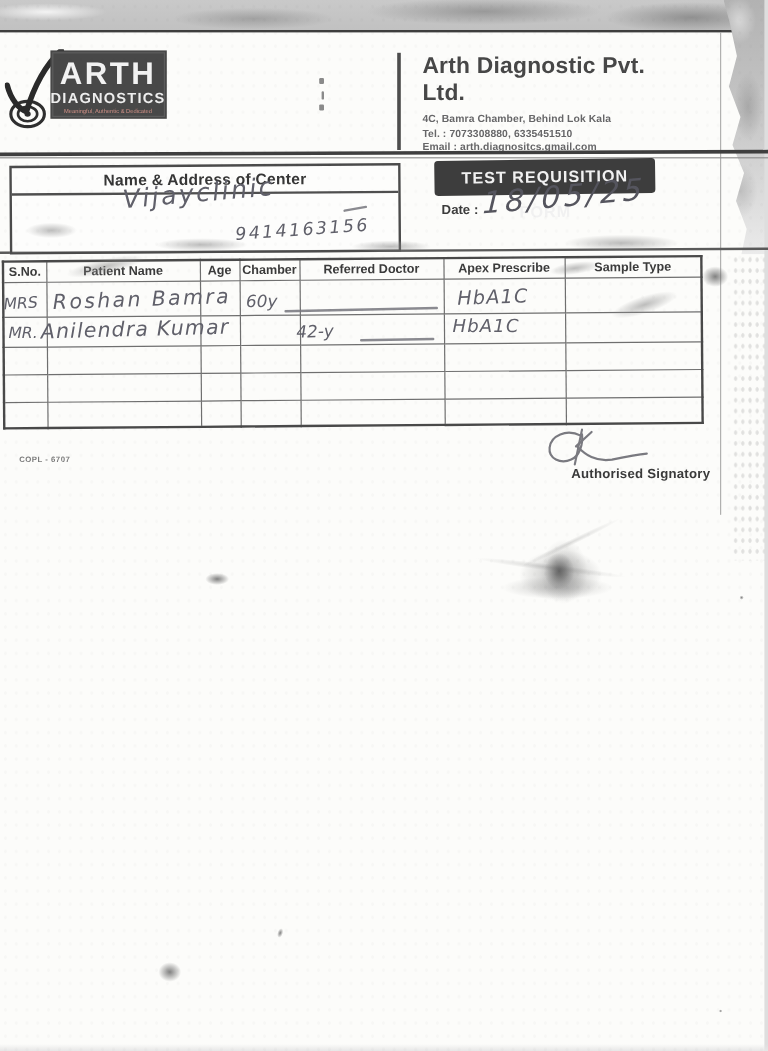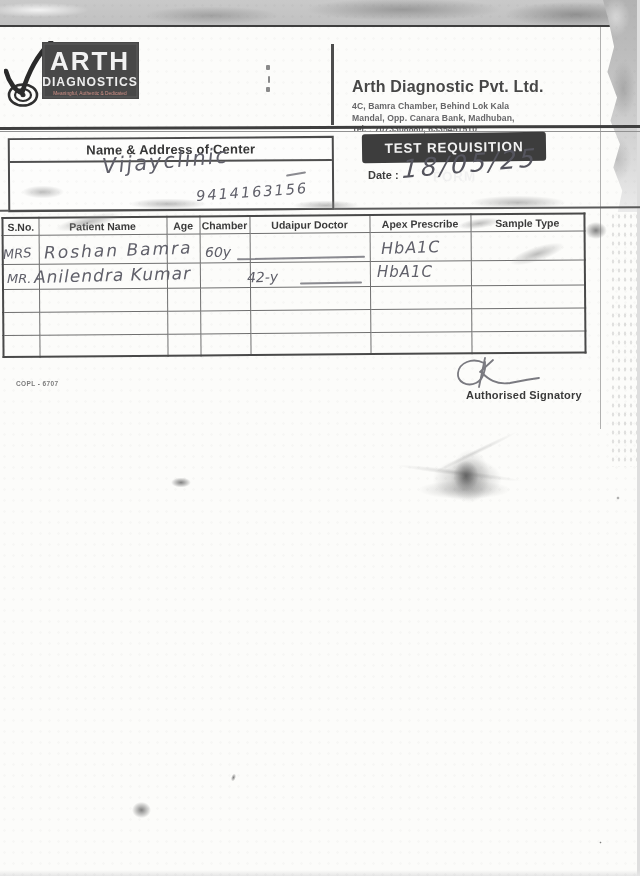--- a/index.html
+++ b/index.html
@@ -60,21 +60,21 @@
     background:radial-gradient(closest-side, rgba(120,120,120,.55), transparent);border-radius:50%;}
   .star-arm2{position:absolute;left:428px;top:450px;width:94px;height:5px;transform:rotate(-26deg);opacity:.45;
     background:radial-gradient(closest-side, rgba(120,120,120,.55), transparent);border-radius:50%;}
   .tick{position:absolute;background:#8a8a8a;border-radius:1px;}
   .t1{left:266px;top:65px;width:4px;height:5px;}
   .t2{left:268px;top:76px;width:2px;height:7px;}
   .t3{left:266px;top:87px;width:4px;height:5px;}
   
   .logo-svg{position:absolute;left:4px;top:41px;}
   .company{position:absolute;left:352px;top:45px;width:215px;color:#4c4c4c;}
-  .company .name{font-size:16px;font-weight:bold;letter-spacing:.2px;margin-bottom:5px;color:#474747;margin-top:33px;}
+  .company .name{font-size:19px;font-weight:bold;letter-spacing:.2px;margin-bottom:5px;color:#474747;}
   .company .line{font-size:8.6px;font-weight:bold;color:#666668;line-height:11.5px;letter-spacing:.1px;}
   .divider-v{position:absolute;left:331px;top:44px;width:2.5px;height:81px;background:#4d4d4d;}
   .rule-thick{position:absolute;left:0;top:126px;width:640px;height:3px;background:#3f3f3f;transform:rotate(-.2deg);}
   .rule-thin{position:absolute;left:0;top:131px;width:640px;height:1px;background:#919191;}
   .rule-table{position:absolute;left:0;top:208px;width:640px;height:2px;background:#5a5a5a;transform:rotate(-.3deg);}
   
   .center-box{position:absolute;left:8px;top:137px;width:322px;height:70px;border:2px solid #4b4b4b;
     transform:rotate(-.4deg);background:rgba(255,255,255,.4);}
   .center-box .hd{height:21px;border-bottom:2px solid #4f4f4f;text-align:center;font-size:13px;font-weight:bold;
     color:#363636;line-height:21px;letter-spacing:.2px;}
@@ -104,21 +104,21 @@
   .req-table{position:absolute;left:2px;top:217px;border-collapse:collapse;transform:rotate(-.45deg);
     transform-origin:left center;}
   .req-table td{border:1px solid #6f6f6f;padding:0;}
   .req-table{border:2px solid #494949;}
   .req-table .thead td{font-size:10.5px;font-weight:bold;color:#3b3b3b;text-align:center;height:16px;}
   .c0{width:36px}.c1{width:128px}.c2{width:33px}.c3{width:50px}.c4{width:120px}.c5{width:101px}.c6{width:114px}
   .h1{height:29px}.h2{height:25px}.h3{height:23px}.h4{height:23px}.h5{height:21px}
   
   .copl{position:absolute;left:16px;top:380px;font-size:6.5px;font-weight:bold;color:#7b7b7b;letter-spacing:.4px;}
   .signature-svg{position:absolute;left:452px;top:355px;}
-  .signatory{position:absolute;left:466px;top:389px;font-size:11px;font-weight:bold;color:#3a3a3a;letter-spacing:.2px;}
+  .signatory{position:absolute;left:476px;top:389px;font-size:11px;font-weight:bold;color:#3a3a3a;letter-spacing:.2px;}
 </style>
 </head>
 <body>
 
 <div class="sheet">
 
   <div class="top-band"></div>
   <div class="right-band"></div>
   <div class="right-speckles"></div>
   <div class="paper-edge"></div>
@@ -136,22 +136,22 @@
     <rect x="40" y="3" width="93" height="53" fill="none" stroke="#5c5c5c" stroke-width="1"></rect>
     <text x="86" y="29" text-anchor="middle" font-family="Liberation Sans, sans-serif" font-size="26" font-weight="bold" fill="#f2f2f2" letter-spacing="2">ARTH</text>
     <text x="86" y="45" text-anchor="middle" font-family="Liberation Sans, sans-serif" font-size="12.2" font-weight="bold" fill="#eeeeee" letter-spacing="1">DIAGNOSTICS</text>
     <text x="86" y="53.5" text-anchor="middle" font-family="Liberation Sans, sans-serif" font-size="4.8" fill="#d09086">Meaningful, Authentic &amp; Dedicated</text>
   </svg>
 
   <div class="divider-v"></div>
   <div class="company">
     <div class="name">Arth Diagnostic Pvt. Ltd.</div>
     <div class="line">4C, Bamra Chamber, Behind Lok Kala</div>
-    <div class="line">Mandal, Opp. Canara Bank, Madhuban,</div>
     <div class="line">Tel. : 7073308880, 6335451510</div>
+    <div class="line">Email : arth.diagnositcs.gmail.com</div>
   </div>
 
   <div class="tick t1"></div>
   <div class="tick t2"></div>
   <div class="tick t3"></div>
 
   <div class="rule-thick"></div>
   <div class="rule-thin"></div>
   <div class="rule-table"></div>
 
@@ -175,21 +175,21 @@
         <col class="c4">
         <col class="c5">
         <col class="c6">
       </colgroup>
     <tbody>
         <tr class="thead">
       <td>S.No.</td>
       <td>Patient Name</td>
       <td>Age</td>
       <td>Chamber</td>
-      <td>Udaipur Doctor</td>
+      <td>Referred Doctor</td>
       <td>Apex Prescribe</td>
       <td>Sample Type</td>
     </tr>
     <tr class="h1">
           <td></td>
           <td></td>
           <td></td>
           <td></td>
           <td></td>
           <td></td>

